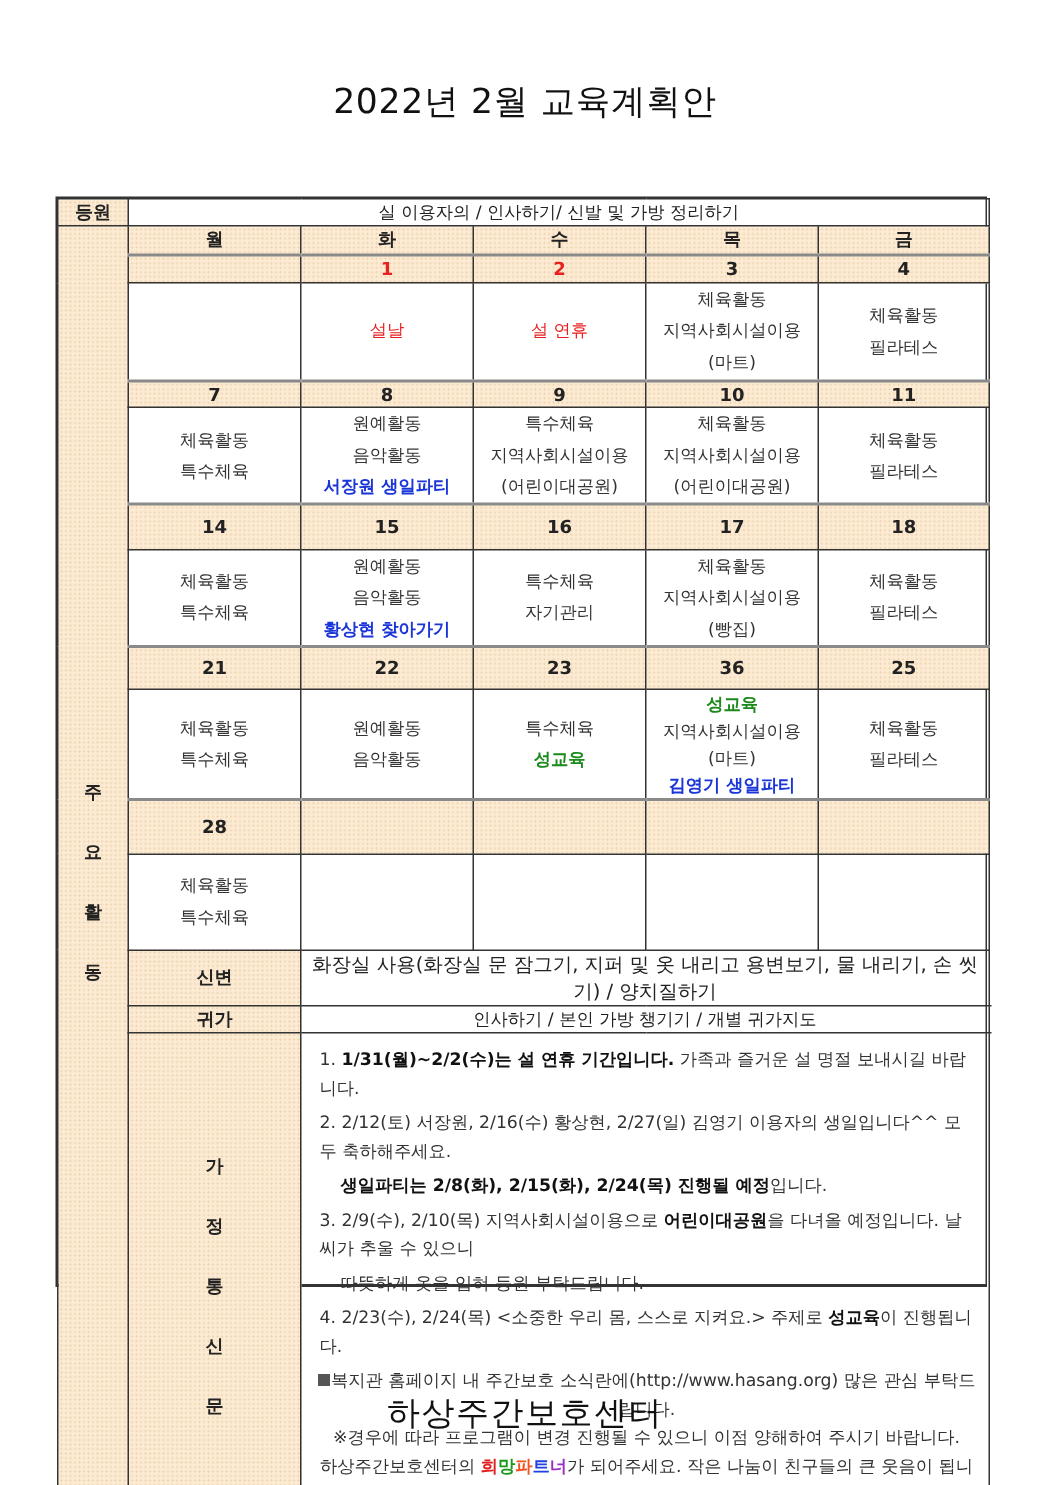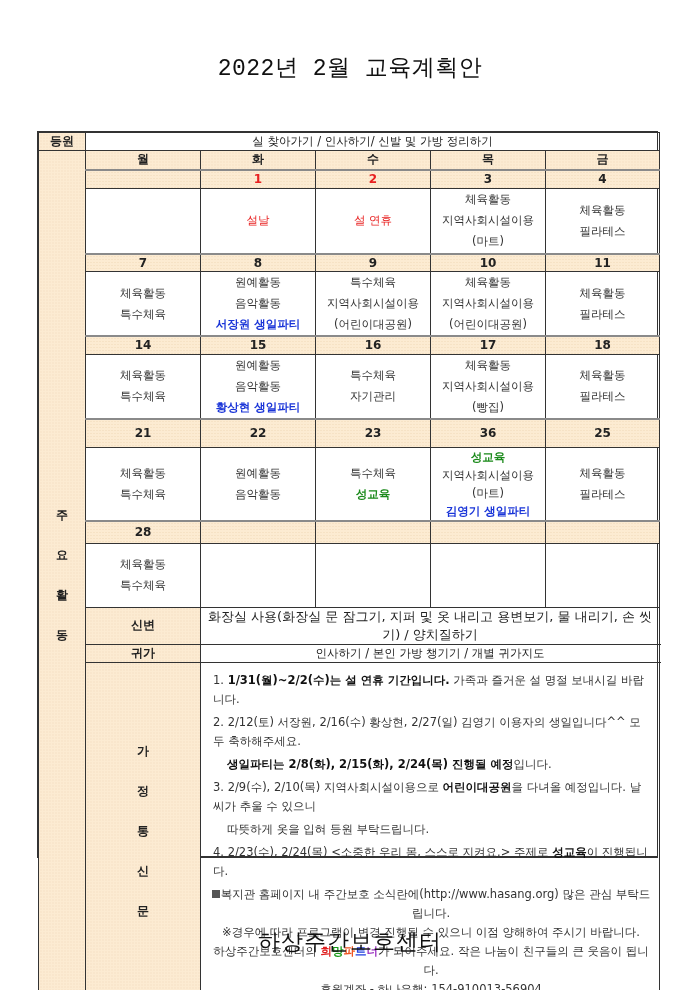--- a/index.html
+++ b/index.html
@@ -1,19 +1,19 @@
 <!DOCTYPE html>
 <html><head>
 <meta charset="utf-8">
 <style>
   html, body { margin: 0; padding: 0; background: #ffffff; }
   body { width: 700px; height: 990px; position: relative; overflow: hidden;
          font-family: "DejaVu Sans", "Liberation Sans", sans-serif; color: #222; }
   .title { position: absolute; left: 0; width: 700px; top: 52px; text-align: center;
-           font-size: 23px; color: #111; letter-spacing: 0.5px; font-family: Liberation Mono, monospace; }
+           font-size: 23px; color: #111; letter-spacing: 0.5px; }
   .footer { position: absolute; left: 0; width: 700px; top: 912px; text-align: center;
             font-size: 22px; color: #111; letter-spacing: 1px; margin-top: 15px; }
   .sheet { position: absolute; left: 37px; top: 131px; width: 621px; height: 727px;
            border: 1.5px solid #333; box-sizing: border-box; border-bottom-width: 2px; }
   table { border-collapse: collapse; width: 100%; table-layout: fixed; font-size: 11.5px; padding-left: 36px; }
   td { border: 1px solid #333; padding: 0; text-align: center; vertical-align: middle; }
   .peach { background-color: #fcebd2;
            background-image: radial-gradient(#efd8b8 0.6px, transparent 0.7px);
            background-size: 3px 3px; }
   .lbl { font-weight: bold; font-size: 12px; color: #222; }
@@ -50,21 +50,21 @@
         <col style="width:115px">
         <col style="width:115px">
         <col style="width:115px">
         <col style="width:115px">
         <col style="width:114px">
   </colgroup>
 
   <tbody>
         <tr style="height:18px">
     <td class="peach lbl">등원</td>
-    <td colspan="5">실 찾아가기 / 인사하기/ 신발 및 가방 정리하기</td>
+    <td colspan="5">실 이용자의 / 인사하기/ 신발 및 가방 정리하기</td>
   </tr>
 
   <tr style="height:19px">
     <td class="peach" rowspan="15">
       <div class="vlabel">
         <div>주</div>
         <div>요</div>
         <div>활</div>
         <div>동</div>
       </div>
@@ -128,36 +128,36 @@
       <div>체육활동</div>
       <div>지역사회시설이용</div>
       <div>(어린이대공원)</div>
     </td>
     <td class="content">
       <div>체육활동</div>
       <div>필라테스</div>
     </td>
   </tr>
 
-  <tr style="height:18px" class="daterow">
+  <tr style="height:30px" class="daterow">
     <td class="peach date">14</td>
     <td class="peach date">15</td>
     <td class="peach date">16</td>
     <td class="peach date">17</td>
     <td class="peach date">18</td>
   </tr>
   <tr style="height:64px">
     <td class="content">
       <div>체육활동</div>
       <div>특수체육</div>
     </td>
     <td class="content">
       <div>원예활동</div>
       <div>음악활동</div>
-      <div class="blue">황상현 생일파티</div>
+      <div class="blue">황상현 찾아가기</div>
     </td>
     <td class="content">
       <div>특수체육</div>
       <div>자기관리</div>
     </td>
     <td class="content">
       <div>체육활동</div>
       <div>지역사회시설이용</div>
       <div>(빵집)</div>
     </td>
@@ -192,21 +192,21 @@
       <div>지역사회시설이용</div>
       <div>(마트)</div>
       <div class="blue">김영기 생일파티</div>
     </td>
     <td class="content">
       <div>체육활동</div>
       <div>필라테스</div>
     </td>
   </tr>
 
-  <tr style="height:22px" class="daterow">
+  <tr style="height:36px" class="daterow">
     <td class="peach date">28</td>
     <td class="peach date"></td>
     <td class="peach date"></td>
     <td class="peach date"></td>
     <td class="peach date"></td>
   </tr>
   <tr style="height:64px">
     <td class="content">
       <div>체육활동</div>
       <div>특수체육</div>

